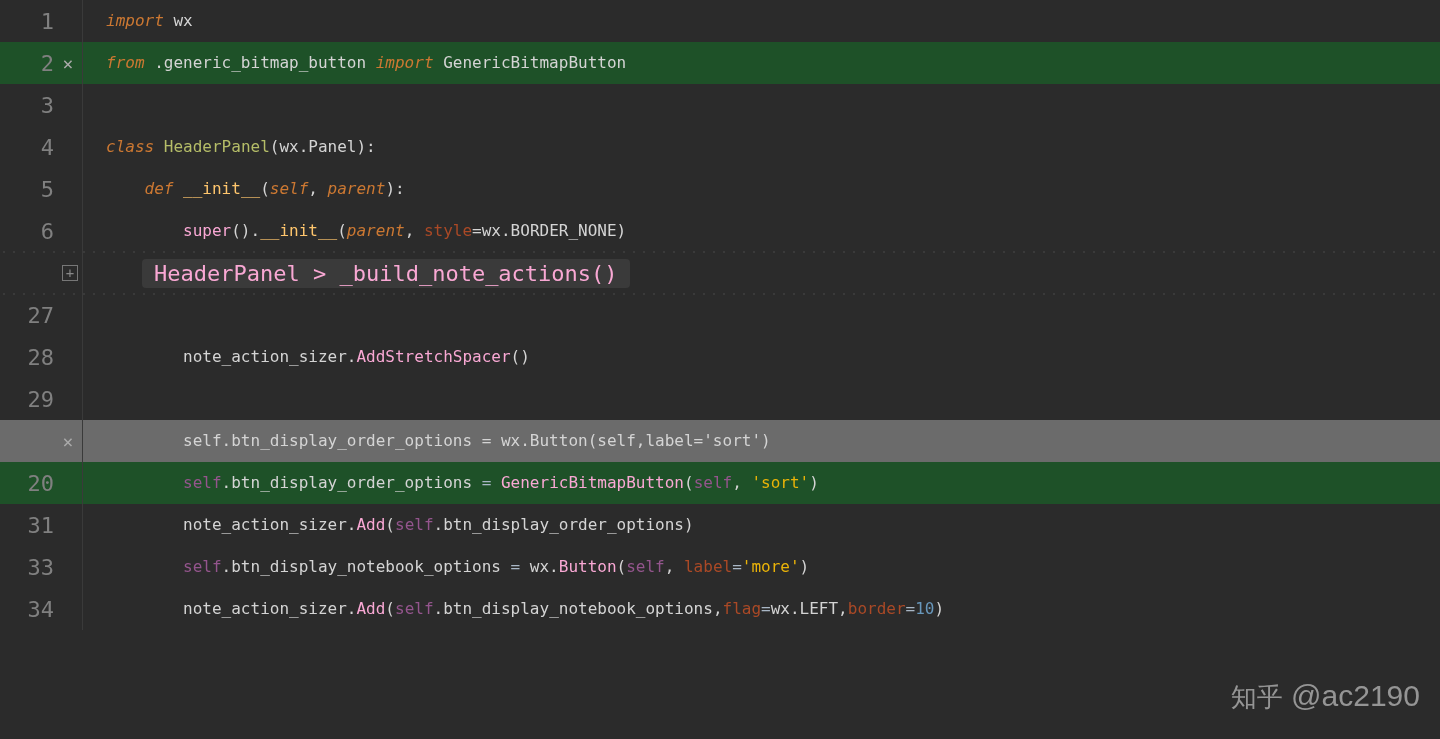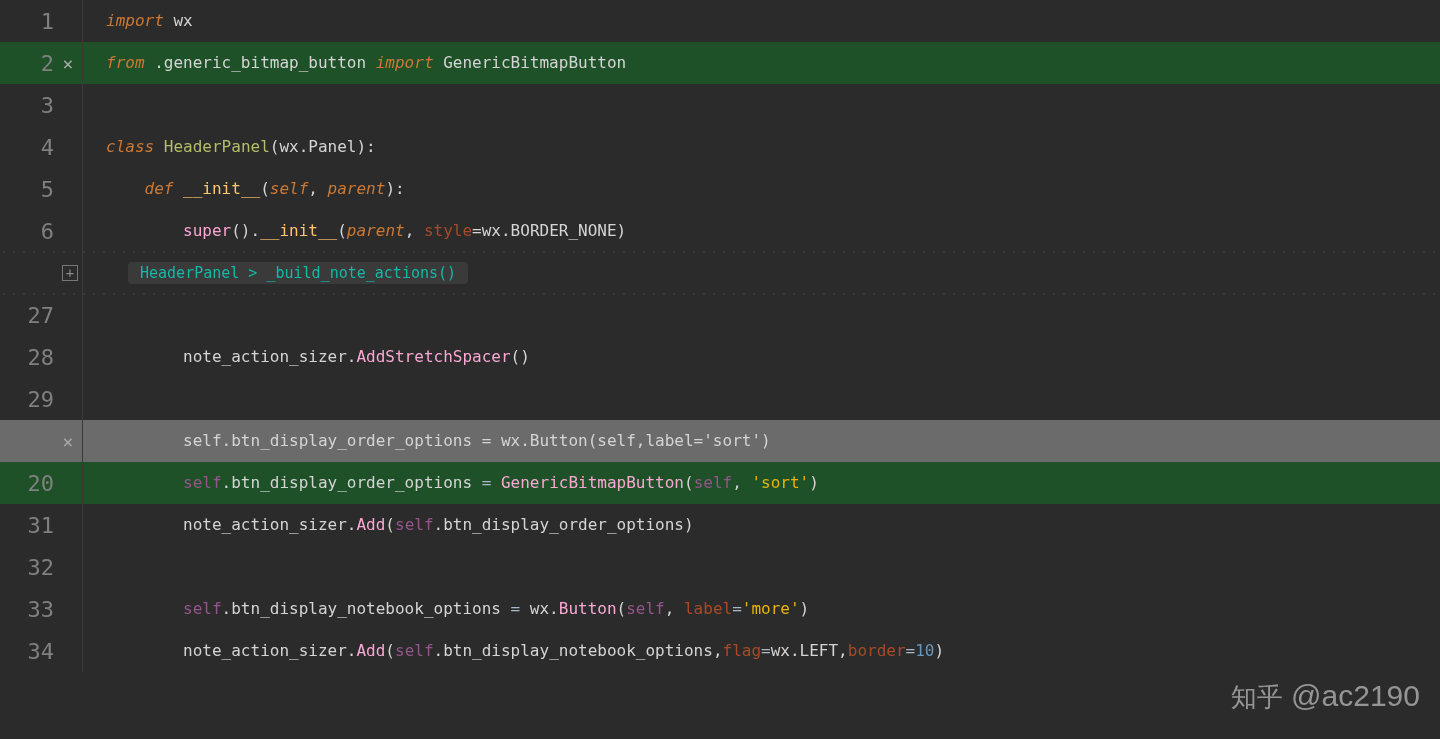--- a/index.html
+++ b/index.html
@@ -108,26 +108,26 @@
     border: 1px solid #777;
     color: #888;
     font-size: 14px;
     display: flex;
     align-items: center;
     justify-content: center;
     line-height: 1;
     cursor: pointer;
   }
   .fold-label {
-    margin-left: 30px;
+    margin-left: 44px;
     background: #3a3a3a;
-    color: #14b8a6;
+    color: #f9a8d4;
     padding: 2px 12px;
     border-radius: 4px;
-    font-size: 15px;
+    font-size: 22px;
   }
   
   
   .kw { color: #cc7832; font-style: italic; }
   .clsname { color: #b5bd68; }
   .fnname { color: #ffc66d; }
   .param { color: #cc7832; font-style: italic; }
   .self { color: #94558d; }
   .op { color: #a9b7c6; }
   .str { color: #eab308; }
@@ -214,25 +214,20 @@
       <div class="gutter">20</div>
       <div class="divider"></div>
       <div class="code-content"><span><span class="plain">        </span><span class="self">self</span><span class="plain">.btn_display_order_options </span><span class="op">=</span><span class="plain"> </span><span class="call">GenericBitmapButton</span><span class="plain">(</span><span class="self">self</span><span class="plain">, </span><span class="str">'sort'</span><span class="plain">)</span></span></div>
     </div>
     <div class="code-row">
       <div class="gutter">31</div>
       <div class="divider"></div>
       <div class="code-content"><span><span class="plain">        note_action_sizer.</span><span class="call">Add</span><span class="plain">(</span><span class="self">self</span><span class="plain">.btn_display_order_options)</span></span></div>
     </div>
     <div class="code-row">
-      <div class="gutter">32</div>
-      <div class="divider"></div>
-      <div class="code-content"><span></span></div>
-    </div>
-    <div class="code-row">
       <div class="gutter">33</div>
       <div class="divider"></div>
       <div class="code-content"><span><span class="plain">        </span><span class="self">self</span><span class="plain">.btn_display_notebook_options </span><span class="op">=</span><span class="plain"> wx.</span><span class="call">Button</span><span class="plain">(</span><span class="self">self</span><span class="plain">, </span><span class="kwarg">label</span><span class="op">=</span><span class="str">'more'</span><span class="plain">)</span></span></div>
     </div>
     <div class="code-row">
       <div class="gutter">34</div>
       <div class="divider"></div>
       <div class="code-content"><span><span class="plain">        note_action_sizer.</span><span class="call">Add</span><span class="plain">(</span><span class="self">self</span><span class="plain">.btn_display_notebook_options,</span><span class="kwarg">flag</span><span class="op">=</span><span class="plain">wx.LEFT,</span><span class="kwarg">border</span><span class="op">=</span><span class="num">10</span><span class="plain">)</span></span></div>
     </div>
   </div>

